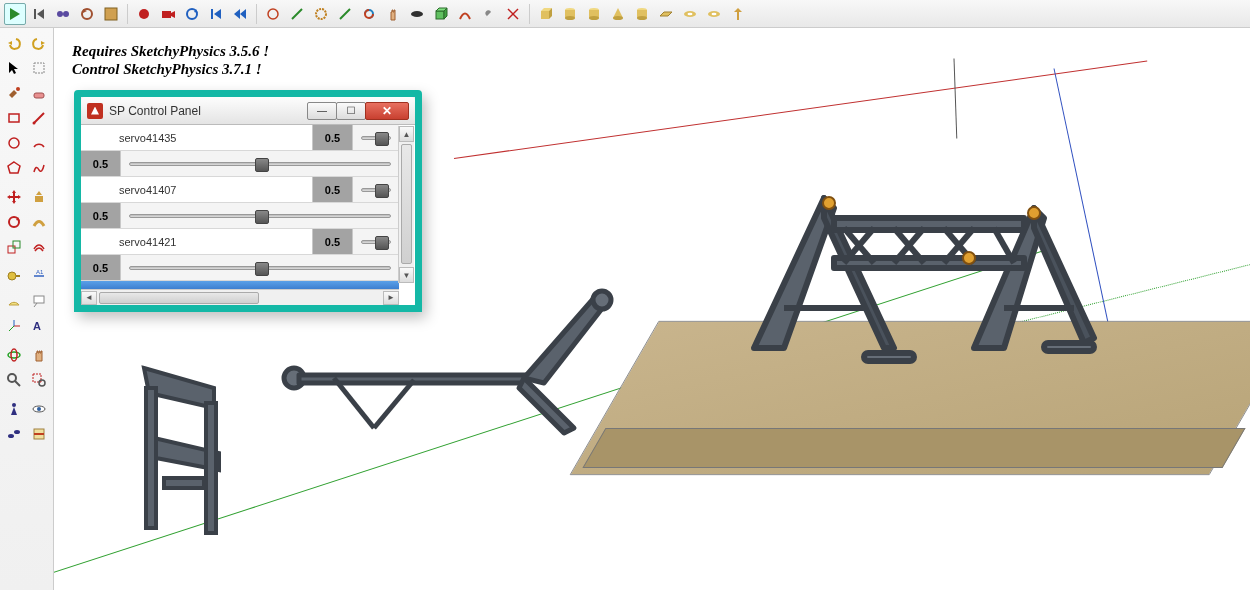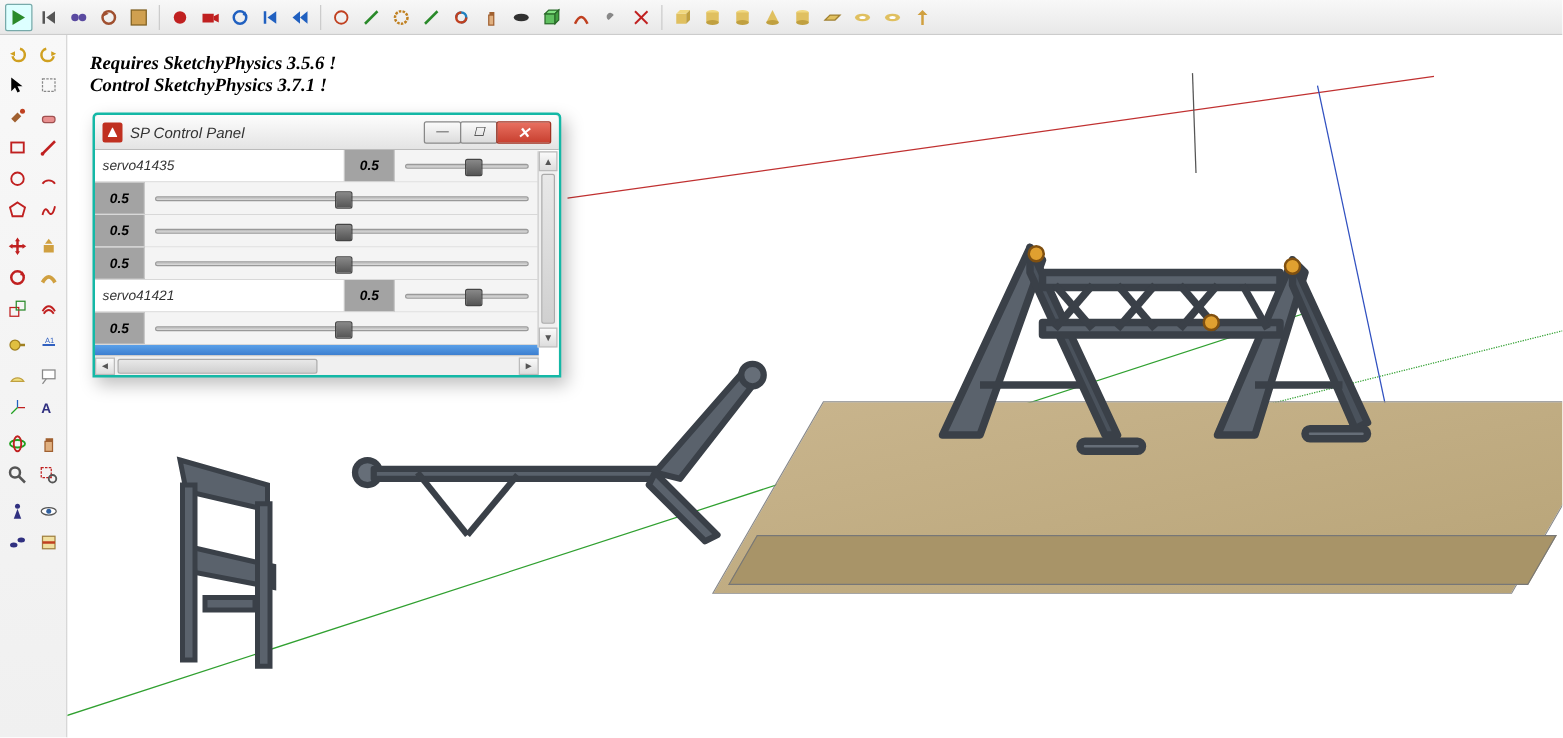--- a/index.html
+++ b/index.html
@@ -30,32 +30,32 @@
   
   .platform { position: absolute; left: 560px; top: 260px; width: 640px; height: 220px; transform: skewX(-30deg) scaleY(0.7); background: linear-gradient(160deg,#c8b48c,#b8a478); border: 1px solid #888; }
   .platform-side { position: absolute; left: 540px; top: 400px; width: 640px; height: 40px; transform: skewX(-30deg); background: #a89468; border: 1px solid #777; }
   .machine { position: absolute; left: 660px; top: 120px; width: 400px; height: 230px; pointer-events: none; }
   .machine svg { width: 100%; height: 100%; }
 
   .piece1 { position: absolute; left: 70px; top: 330px; width: 120px; height: 180px; }
   .piece2 { position: absolute; left: 190px; top: 250px; width: 380px; height: 220px; }
 
   
-  .panel-window { position: absolute; left: 74px; top: 90px; width: 375px; background: #f0f0f0; border: 2px solid #14b8a6; border-radius: 4px 4px 0 0; box-shadow: 4px 6px 14px rgba(0,0,0,0.25); font-style: italic; }
+  .panel-window { position: absolute; left: 74px; top: 90px; width: 348px; background: #f0f0f0; border: 7px solid #14b8a6; border-radius: 4px 4px 0 0; box-shadow: 4px 6px 14px rgba(0,0,0,0.25); }
   .panel-title { height: 28px; background: linear-gradient(#fdfdfd,#e4e4e4); border-bottom: 1px solid #bbb; display: flex; align-items: center; padding: 0 6px; border-radius: 4px 4px 0 0; }
   .panel-title .t-icon { width: 16px; height: 16px; background: #c03020; border-radius: 2px; margin-right: 6px; display:flex; align-items:center; justify-content:center; }
   .panel-title .t-icon::after { content:""; width:8px; height:8px; background:#fff; clip-path: polygon(50% 0,100% 100%,0 100%); }
   .panel-title .t-text { flex: 1; color: #333; font-size: 12px; }
   .win-btns { display: flex; gap: 0; }
   .win-btn { width: 30px; height: 18px; border: 1px solid #888; border-radius: 2px; background: linear-gradient(#fafafa,#dcdcdc); display:flex; align-items:center; justify-content:center; font-size: 10px; color:#333; cursor:pointer; margin-left:-1px;}
   .win-btn.close { width: 44px; background: linear-gradient(#e87060,#c84030); color:#fff; border-color:#a03020; font-weight:bold; font-size:12px;}
   .panel-body { padding: 0; background:#fff; }
   .servo-row { display: flex; align-items: stretch; border-bottom: 1px solid #d8d8d8; height: 26px; }
   .servo-row:last-child { border-bottom: none; }
-  .servo-name { width: 200px; padding: 4px 6px; border-right: 1px solid #c8c8c8; color:#333; display:flex; align-items:center; }
+  .servo-name { width: 200px; padding: 4px 6px; border-right: 1px solid #c8c8c8; color:#333; display:flex; align-items:center;margin-left:32px; }
   .servo-val { width: 40px; border-right: 1px solid #c8c8c8; display:flex; align-items:center; justify-content:center; font-weight:bold; background:#a3a3a3; }
   .servo-slider { flex: 1; display:flex; align-items:center; padding: 0 8px; background:#f4f4f4; }
   .slider-track { flex:1; height: 4px; background: linear-gradient(#bbb,#ddd); border:1px solid #999; border-radius:2px; position:relative; }
   .slider-thumb { position:absolute; top:-5px; left:48%; width:14px; height:14px; background: linear-gradient(#888,#555); border:1px solid #444; border-radius:2px; }
   .panel-vscroll { position:absolute; right:1px; top:29px; bottom:22px; width:16px; background:#f0f0f0; border-left:1px solid #ccc; }
   .vs-btn { height:16px; background:linear-gradient(#fafafa,#ddd); border:1px solid #bbb; display:flex; align-items:center; justify-content:center; font-size:8px; color:#555;}
   .vs-thumb { position:absolute; top:18px; left:2px; right:2px; height:120px; background:linear-gradient(#e8e8e8,#d0d0d0); border:1px solid #aaa; border-radius:2px;}
   .sel-row { height:8px; background: linear-gradient(#5aa0e8,#3d7fd0); margin:0; }
   .hscroll { height:16px; display:flex; align-items:center; background:#f0f0f0; border-top:1px solid #ccc;}
   .hs-btn { width:16px; height:14px; background:linear-gradient(#fafafa,#ddd); border:1px solid #bbb; display:flex; align-items:center; justify-content:center; font-size:8px; color:#555;}
@@ -560,20 +560,21 @@
     </div>
     <div class="servo-row">
       <div class="servo-val">0.5</div>
       <div class="servo-slider">
           <div class="slider-track">
             <div class="slider-thumb"></div>
           </div>
         </div>
     </div>
     <div class="servo-row">
+      <div class="servo-name">servo41407</div>
       <div class="servo-val">0.5</div>
       <div class="servo-slider">
           <div class="slider-track">
             <div class="slider-thumb"></div>
           </div>
         </div>
     </div>
     <div class="servo-row">
       <div class="servo-val">0.5</div>
       <div class="servo-slider">

